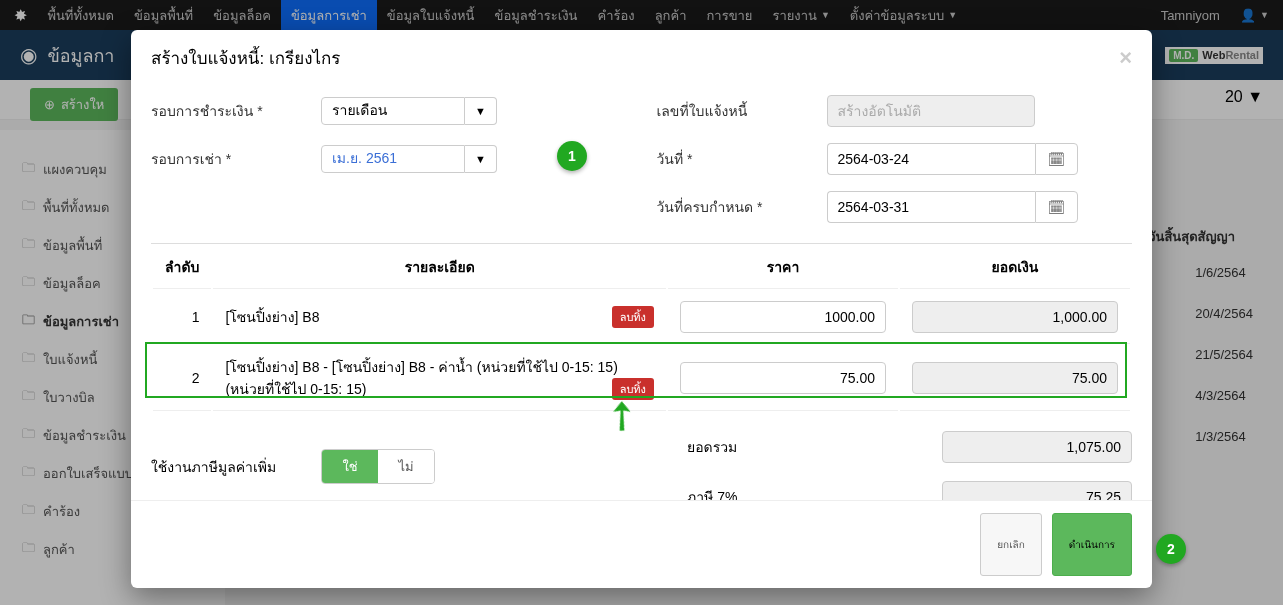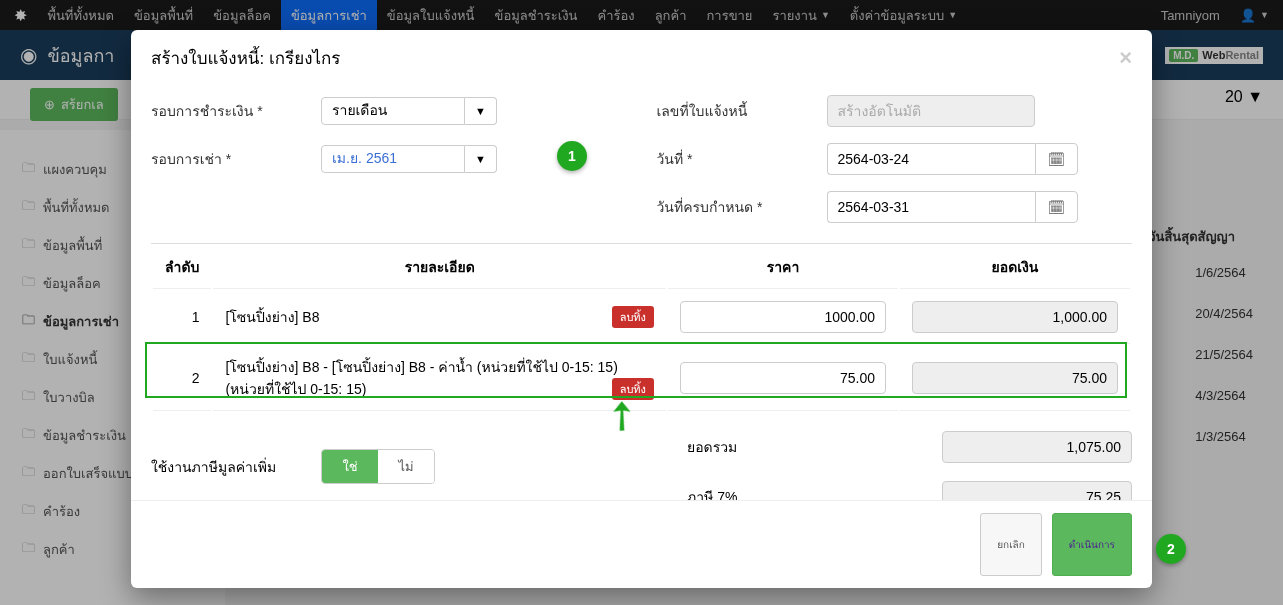--- a/index.html
+++ b/index.html
@@ -47,21 +47,21 @@
     .modal { position: absolute; top: 30px; left: 131px; right: 131px; background: #fff; border-radius: 6px; box-shadow: 0 10px 30px rgba(0,0,0,0.4); display: flex; flex-direction: column; max-height: 558px;}
     .modal-header { padding: 14px 20px; display: flex; justify-content: space-between; align-items: center; }
     .modal-header .title { font-size: 17px; }
     .modal-header .close { font-size: 22px; color: #ccc; background: none; border: none; cursor: pointer; font-weight:bold;}
     .modal-body-wrap { overflow-y: auto; flex:1; }
     .modal-body { padding: 10px 20px 20px 20px; }
     .modal-footer { padding: 12px 20px; text-align: right; border-top: 1px solid #eee; display:flex; justify-content:flex-end; gap:10px; align-items:center;}
     
     .btn { border: 1px solid #ccc; background: #fff; padding: 23px 16px; border-radius: 3px; font-size: 10px; cursor: pointer; }
     .btn-cancel { color: #555; background:#f7f7f7;}
-    .btn-proceed { background: #5cb85c; color: #4c1d95; border-color: #4cae4c; }
+    .btn-proceed { background: #5cb85c; color: #000000; border-color: #4cae4c; }
 
     
     .form-row { display: flex; gap: 30px; margin-bottom: 16px; }
     .form-row .col { flex: 1; display: flex; align-items: center; }
     .form-label { width: 170px; font-size: 14px; color: #333; }
     .input-text { border: 1px solid #ccc; border-radius: 4px; padding: 7px 10px; font-size: 14px; width: 208px; }
     .input-text::placeholder { color: #aaa; }
     .input-text[readonly]{ background:#eee; color:#666;}
     .input-group { display:flex;}
     .input-group .input-text { border-radius:4px 0 0 4px; border-right:none;}
@@ -171,21 +171,21 @@
     <span class="md">M.D.</span>
     <span><span class="web">Web</span><span class="rental">Rental</span></span>
   </div>
 </div>
 
 <div class="content-row">
 
   <div style="display:flex; flex-direction:column;">
     <div class="toolbar-section" style="width:1283px; position:absolute; left:0; top:80px; height:40px; padding-left:30px;">
       <button class="btn-new">
-          <span>สร้ยกเล</span>
+          <span>สร้างให</span>
         </button>
       <div class="float-right" style="float:right;">
         <div class="pager">
           <span class="num">20</span>
           <span class="caret-b">▼</span>
         </div>
       </div>
     </div>
   </div>
 

